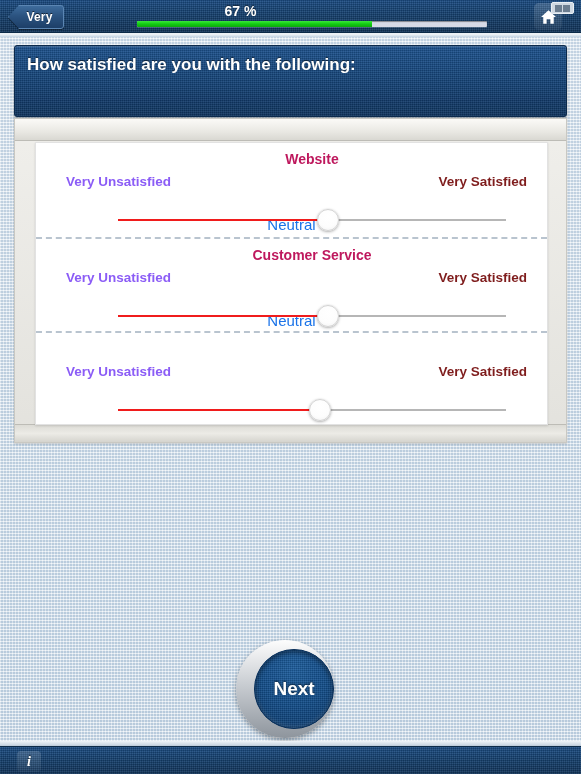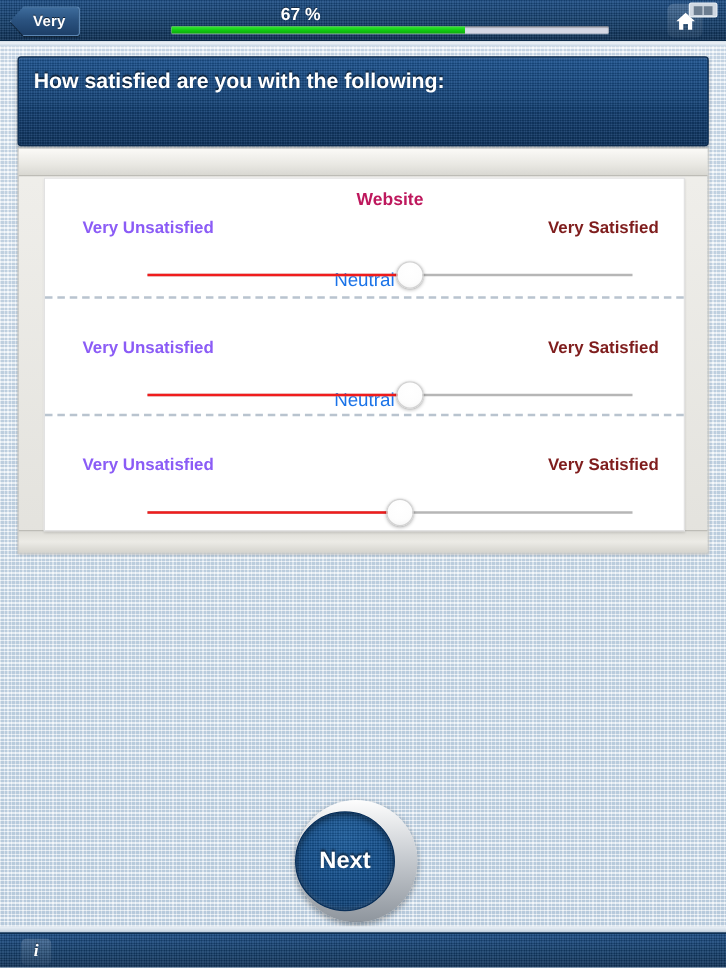--- a/index.html
+++ b/index.html
@@ -206,21 +206,21 @@
     cursor: pointer;
   }
 
   
   #next-btn {
     position: absolute; left: 236px; top: 640px;
     width: 98px; height: 98px;
     border-radius: 50%;
     background: linear-gradient(180deg,#fdfdfd 0%, #c9cdd2 45%, #8e959d 100%);
     box-shadow: 0 2px 5px rgba(0,0,0,.35);
-    display: flex; align-items: center; justify-content: flex-start;
+    display: flex; align-items: center; justify-content: flex-end;
     cursor: pointer;
   }
   #next-inner {
     width: 80px; height: 80px;
     border-radius: 50%;
     background-color: #114a86;
     background-image:
       repeating-linear-gradient(0deg,  rgba(255,255,255,.05) 0 1px, rgba(0,0,0,.09) 1px 2px),
       repeating-linear-gradient(90deg, rgba(255,255,255,.045) 0 1px, rgba(0,0,0,.08) 1px 2px),
       radial-gradient(circle at 50% 25%, #1d5e9e 0%, #134e8b 50%, #0c3a6c 100%);
@@ -307,20 +307,21 @@
         <div class="row-left">Very Unsatisfied</div>
         <div class="row-right">Very Satisfied</div>
         <div class="slider">
           <div class="slider-track"></div>
           <div class="slider-fill" style="width: 54%;"></div>
           <div class="slider-thumb" style="left: 54%;"></div>
         </div>
       </div>
 
       <div class="row">
+        <div class="row-title">Customer Service</div>
         <div class="row-value">Neutral</div>
         <div class="row-left">Very Unsatisfied</div>
         <div class="row-right">Very Satisfied</div>
         <div class="slider">
           <div class="slider-track"></div>
           <div class="slider-fill" style="width: 54%;"></div>
           <div class="slider-thumb" style="left: 54%;"></div>
         </div>
       </div>
 

